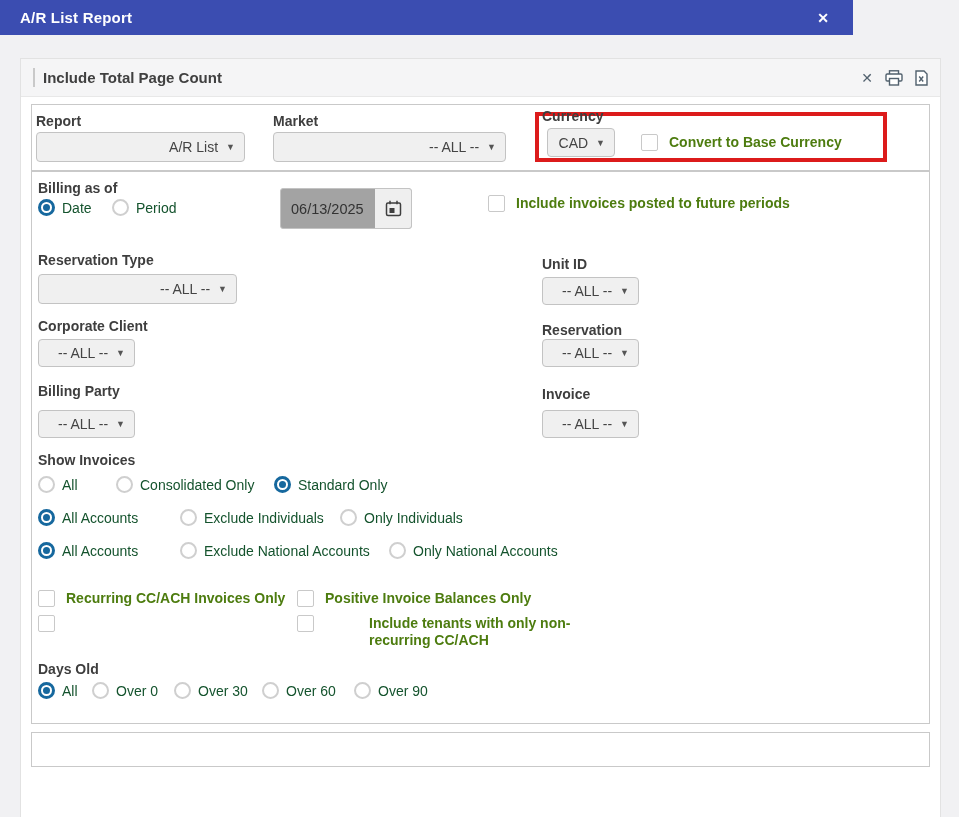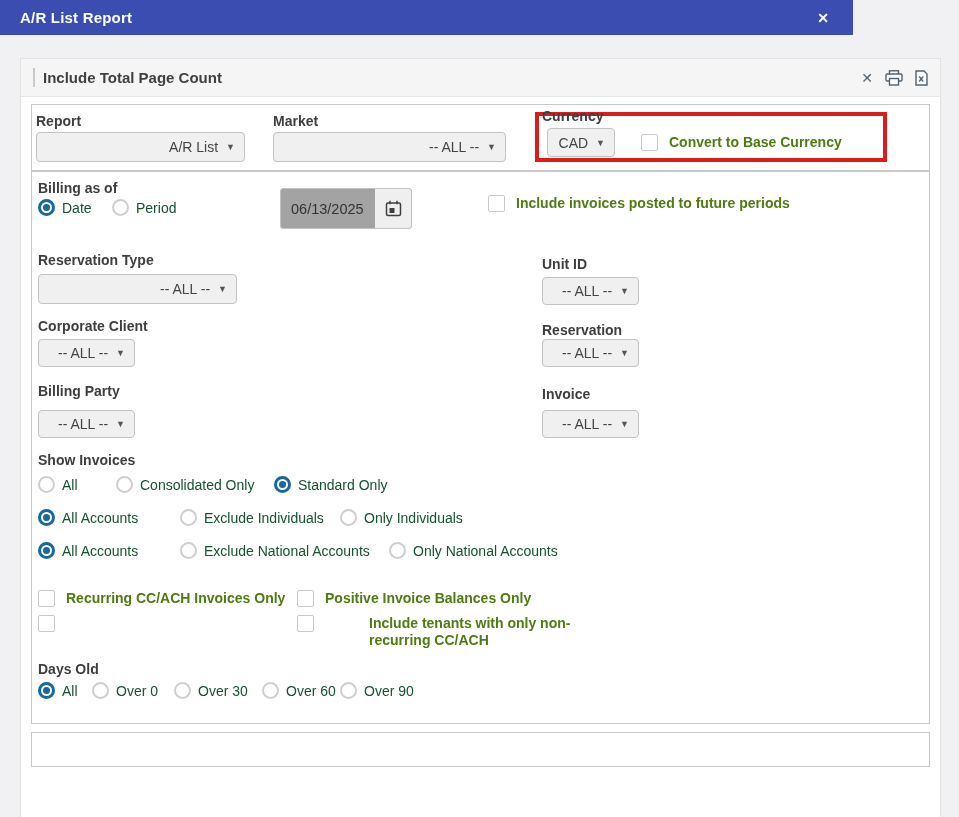--- a/index.html
+++ b/index.html
@@ -285,21 +285,21 @@
         <span>Over 0</span>
       </div>
       <div class="opt" style="left:142px; top:510px;">
         <span class="radio"></span>
         <span>Over 30</span>
       </div>
       <div class="opt" style="left:230px; top:510px;">
         <span class="radio"></span>
         <span>Over 60</span>
       </div>
-      <div class="opt" style="left:308px; top:510px;text-align:center;">
+      <div class="opt" style="left:322px; top:510px;text-align:center;">
         <span class="radio"></span>
         <span>Over 90</span>
       </div>
     </div>
 
     <div class="box box-footer"></div>
 
   </div>
 </div>
 

